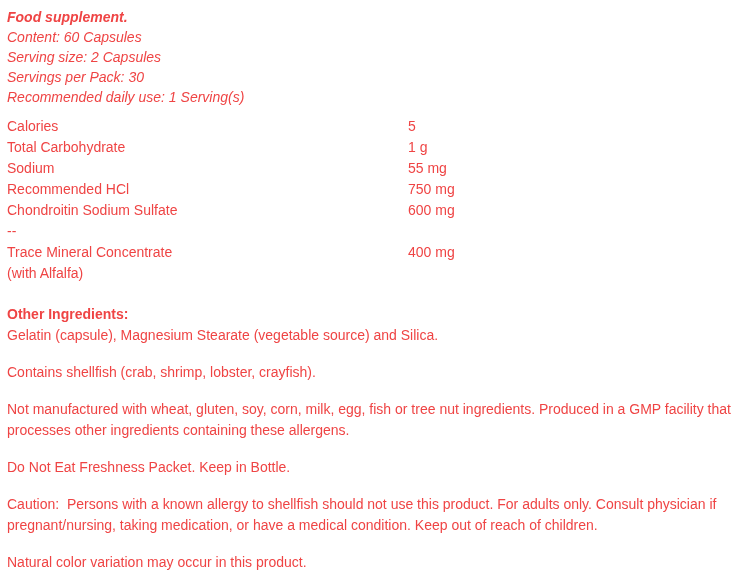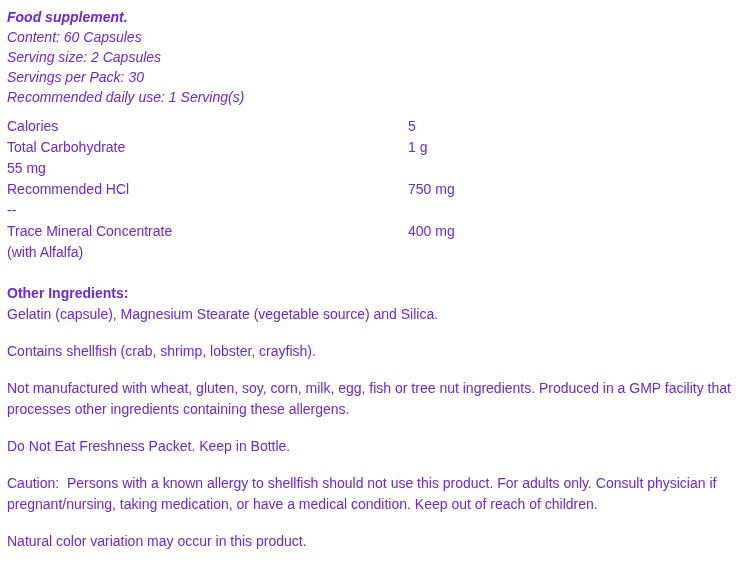--- a/index.html
+++ b/index.html
@@ -2,21 +2,21 @@
 <html><head>
 <meta charset="utf-8">
 <style>
   html, body { margin: 0; padding: 0; background: #ffffff; }
   .page {
     width: 739px;
     height: 586px;
     box-sizing: border-box;
     padding: 7px 0 0 7px;
     background: #ffffff;
-    color: #6d28d9;
+    color: #ef4444;
     font-family: "Liberation Sans", sans-serif;
     font-size: 14px;
     overflow: hidden;
   }
   .header { font-style: italic; line-height: 20px; }
   .header .title { font-weight: bold; }
   .nutrition { margin-top: 9px; line-height: 21px; }
   .nutrition .row { display: grid; grid-template-columns: 401px auto; }
   .section { margin-top: 20px; line-height: 21px; }
   .section .heading { font-weight: bold; }
@@ -38,25 +38,30 @@
   <div class="nutrition">
     <div class="row">
       <span>Calories</span>
       <span>5</span>
     </div>
     <div class="row">
       <span>Total Carbohydrate</span>
       <span>1 g</span>
     </div>
     <div class="row">
+      <span>Sodium</span>
       <span>55 mg</span>
     </div>
     <div class="row">
       <span>Recommended HCl</span>
       <span>750 mg</span>
+    </div>
+    <div class="row">
+      <span>Chondroitin Sodium Sulfate</span>
+      <span>600 mg</span>
     </div>
     <div class="row">
       <span></span>
     </div>
     <div class="row">
       <span>--</span>
       <span></span>
     </div>
     <div class="row">
       <span>Trace Mineral Concentrate</span>

